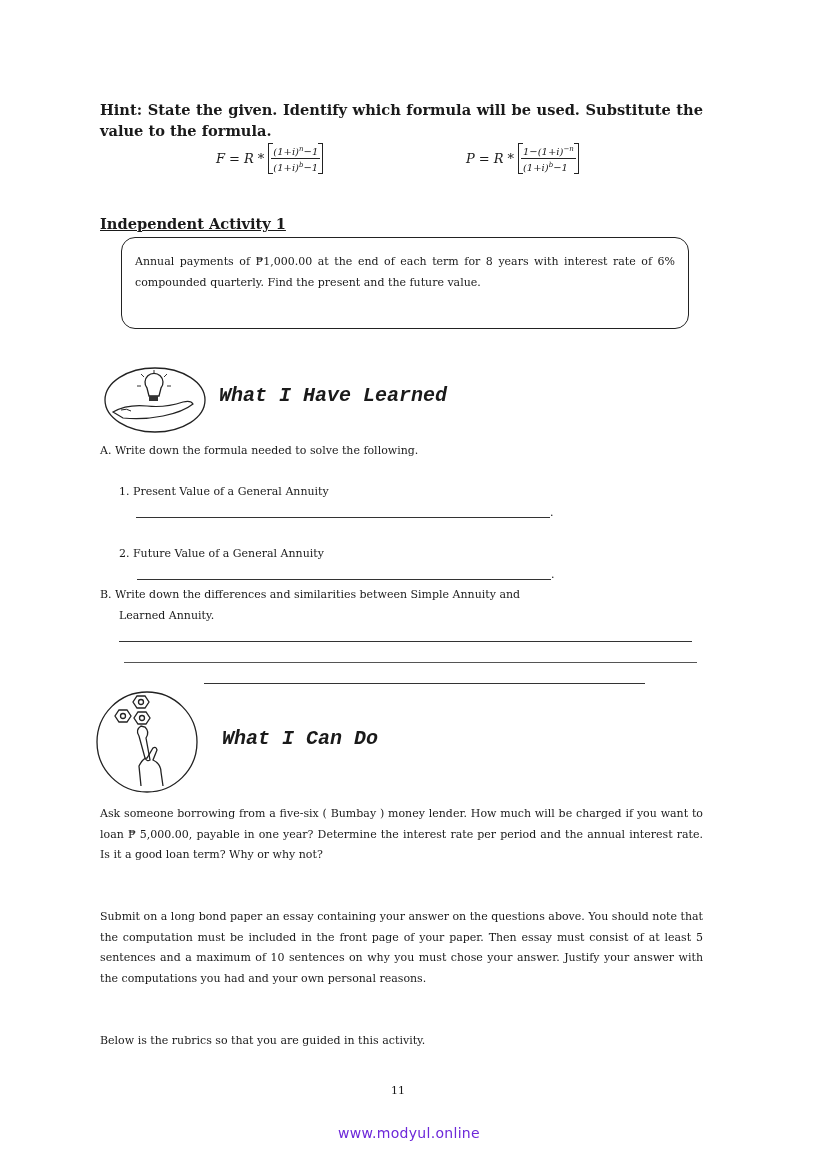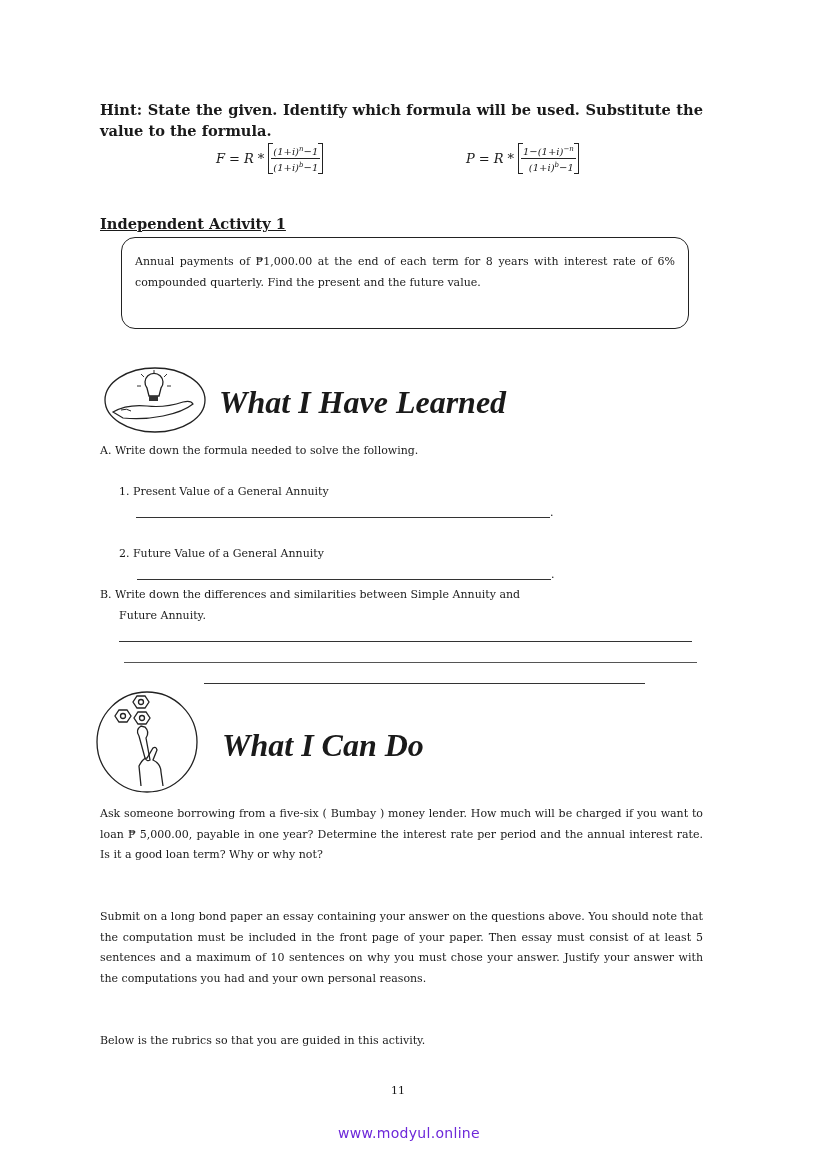--- a/index.html
+++ b/index.html
@@ -8,26 +8,26 @@
   .abs { position:absolute; }
   .txt { font-size:11px; line-height:20.7px; }
   .just { text-align:justify; text-align-last:left; }
   .bold { font-weight:bold;text-decoration:underline; }
   .hint { left:100px; top:99px; width:603px; font-size:14.6px; line-height:21px; font-weight:bold; text-align:justify; }
   .formula { font-family:"DejaVu Serif", serif; font-style:italic; font-size:13px; display:flex; align-items:center; gap:4px; }
   .formula .op { font-style:normal; }
   .bracket { display:inline-flex; align-items:center; border-left:1.3px solid #222; border-right:1.3px solid #222; padding:0 2px; position:relative; }
   .bracket::before, .bracket::after { content:""; position:absolute; top:0; bottom:0; width:4px; border-top:1.3px solid #222; border-bottom:1.3px solid #222; }
   .bracket::before { left:0; } .bracket::after { right:0; }
-  .frac { display:inline-flex; flex-direction:column; align-items:flex-end; font-size:10px; line-height:12px; }
+  .frac { display:inline-flex; flex-direction:column; align-items:flex-start; font-size:10px; line-height:12px; }
   .frac .num { border-bottom:1px solid #222; padding:0 2px; }
   .frac .den { padding:0 2px; }
   sup { font-size:7px; vertical-align:4px; }
   .box { left:121px; top:237px; width:568px; height:92px; border:1.6px solid #222; border-radius:14px; box-sizing:border-box; }
-  .heading { font-family:Liberation Serif, serif; font-style:italic; font-weight:bold; font-size:32px; }
+  .heading { font-family:Liberation Mono, monospace; font-style:italic; font-weight:bold; font-size:20px; }
   .line { position:absolute; height:0; border-top:1px solid #333; }
   .watermark { font-family:"DejaVu Sans", sans-serif; color:#6d28d9; font-size:14px; letter-spacing:0.3px; }
 </style>
 </head>
 <body>
 
 <div class="abs hint">Hint: State the given. Identify which formula will be used. Substitute the value to the formula.</div>
 
 <div class="abs formula" style="left:216px; top:143px;">
   <span>F</span>
@@ -79,21 +79,21 @@
 
 <div class="abs txt" style="left:100px; top:441px;">A. Write down the formula needed to solve the following.</div>
 <div class="abs txt" style="left:119px; top:482px;">1. Present Value of a General Annuity</div>
 <div class="line" style="left:136px; top:517px; width:414px;"></div>
 <div class="abs" style="left:550px; top:506px; font-size:11px;">.</div>
 <div class="abs txt" style="left:119px; top:544px;">2. Future Value of a General Annuity</div>
 <div class="line" style="left:137px; top:579px; width:414px;"></div>
 <div class="abs" style="left:551px; top:568px; font-size:11px;">.</div>
 
 <div class="abs txt" style="left:100px; top:585px;">B. Write down the differences and similarities between Simple Annuity and</div>
-<div class="abs txt" style="left:119px; top:606px;">Future Annuity.</div>
+<div class="abs txt" style="left:119px; top:606px;">Learned Annuity.</div>
 <div class="line" style="left:119px; top:641px; width:573px;"></div>
 <div class="line" style="left:124px; top:662px; width:573px; border-top-color:#555;"></div>
 <div class="line" style="left:204px; top:683px; width:441px;"></div>
 
 <div class="abs" style="left:95px; top:690px; width:104px; height:104px;">
   <svg width="104" height="104" viewBox="0 0 104 104">
     <circle cx="52" cy="52" r="50" fill="none" stroke="#222" stroke-width="1.3"></circle>
     <g fill="none" stroke="#222" stroke-width="1.3">
       <polygon points="42,6 50,6 54,12 50,18 42,18 38,12"></polygon>
         <circle cx="46" cy="12" r="2.5"></circle>

